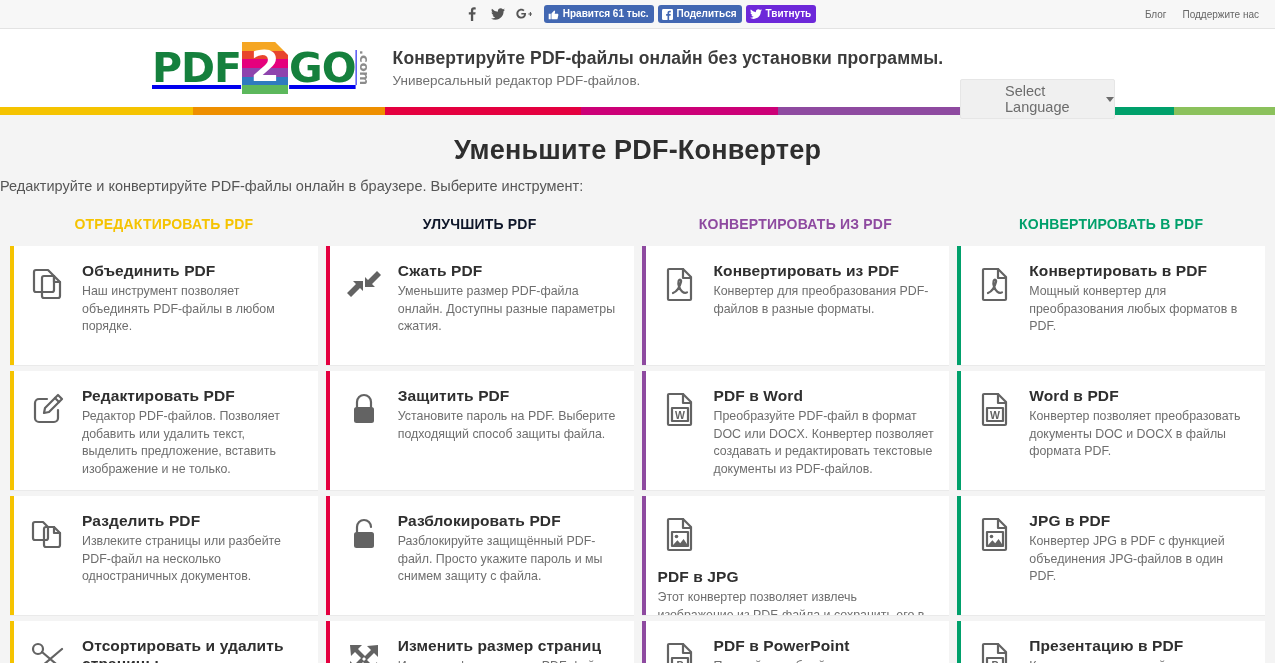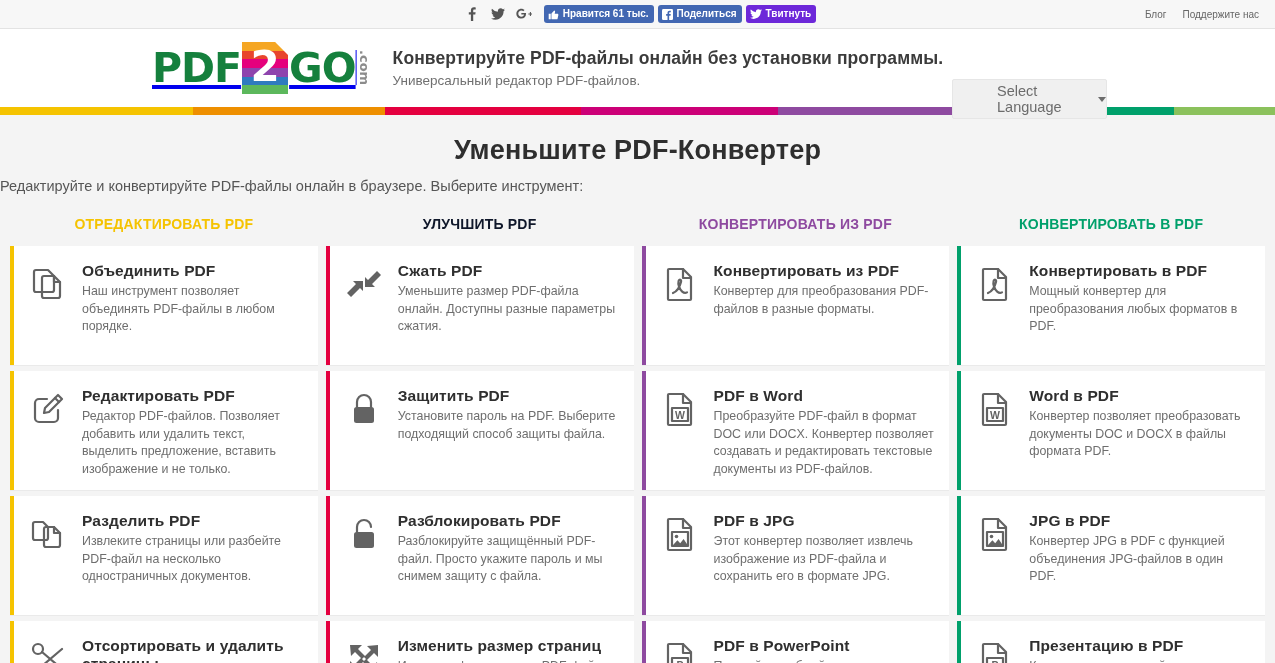--- a/index.html
+++ b/index.html
@@ -130,21 +130,21 @@
     color: #3b3b3b;
     letter-spacing: 0.1px;
   }
   .header-copy p {
     margin: 4px 0 0 0;
     font-size: 13.5px;
     color: #707070;
   }
   .lang-btn {
     position: absolute;
-    right: 168px;
+    right: 160px;
     top: 50px;
     width: 155px;
     height: 40px;
     background: #f0f0f0;
     border: 1px solid #e6e6e6;
     border-radius: 2px;
     display: flex;
     align-items: center;
     justify-content: center;
     gap: 7px;
@@ -455,21 +455,21 @@
               <path stroke="currentColor" fill="none" stroke-width="2.2" stroke-linejoin="round" stroke-linecap="round" d="M23 5v9h8"></path>
               <rect x="12" y="19" width="16" height="13" stroke="currentColor" fill="none" stroke-width="2.2" stroke-linejoin="round" stroke-linecap="round"></rect>
               <text x="20" y="29.5" text-anchor="middle" font-family="Liberation Sans, sans-serif" font-size="10.5" font-weight="bold" fill="currentColor">W</text>
             </svg>
           </span>
           <span class="body">
             <h3>PDF в Word</h3>
             <p>Преобразуйте PDF-файл в формат DOC или DOCX. Конвертер позволяет создавать и редактировать текстовые документы из PDF-файлов.</p>
           </span>
         </a>
-        <a class="card" href="#" style="text-decoration: none; border-left-color: rgb(142, 74, 160);">
+        <a class="card" href="#" style="text-decoration: none; border-left-color: rgb(142, 74, 160); flex-direction: column;">
           <span class="icon">
             <svg width="40" height="40" viewBox="0 0 40 40">
               <path stroke="currentColor" fill="none" stroke-width="2.2" stroke-linejoin="round" stroke-linecap="round" d="M9 5h14l8 8v22a1 1 0 0 1-1 1H9a1 1 0 0 1-1-1V6a1 1 0 0 1 1-1z"></path>
               <path stroke="currentColor" fill="none" stroke-width="2.2" stroke-linejoin="round" stroke-linecap="round" d="M23 5v9h8"></path>
               <rect x="12" y="18" width="16" height="14" stroke="currentColor" fill="none" stroke-width="2.2" stroke-linejoin="round" stroke-linecap="round"></rect>
               <circle cx="16.5" cy="22.5" r="1.8" fill="currentColor"></circle>
               <path fill="currentColor" d="M12.8 31.2l4.6-5 2.8 3 3.4-4.2 4.2 6.2z"></path>
             </svg>
           </span>
           <span class="body">

